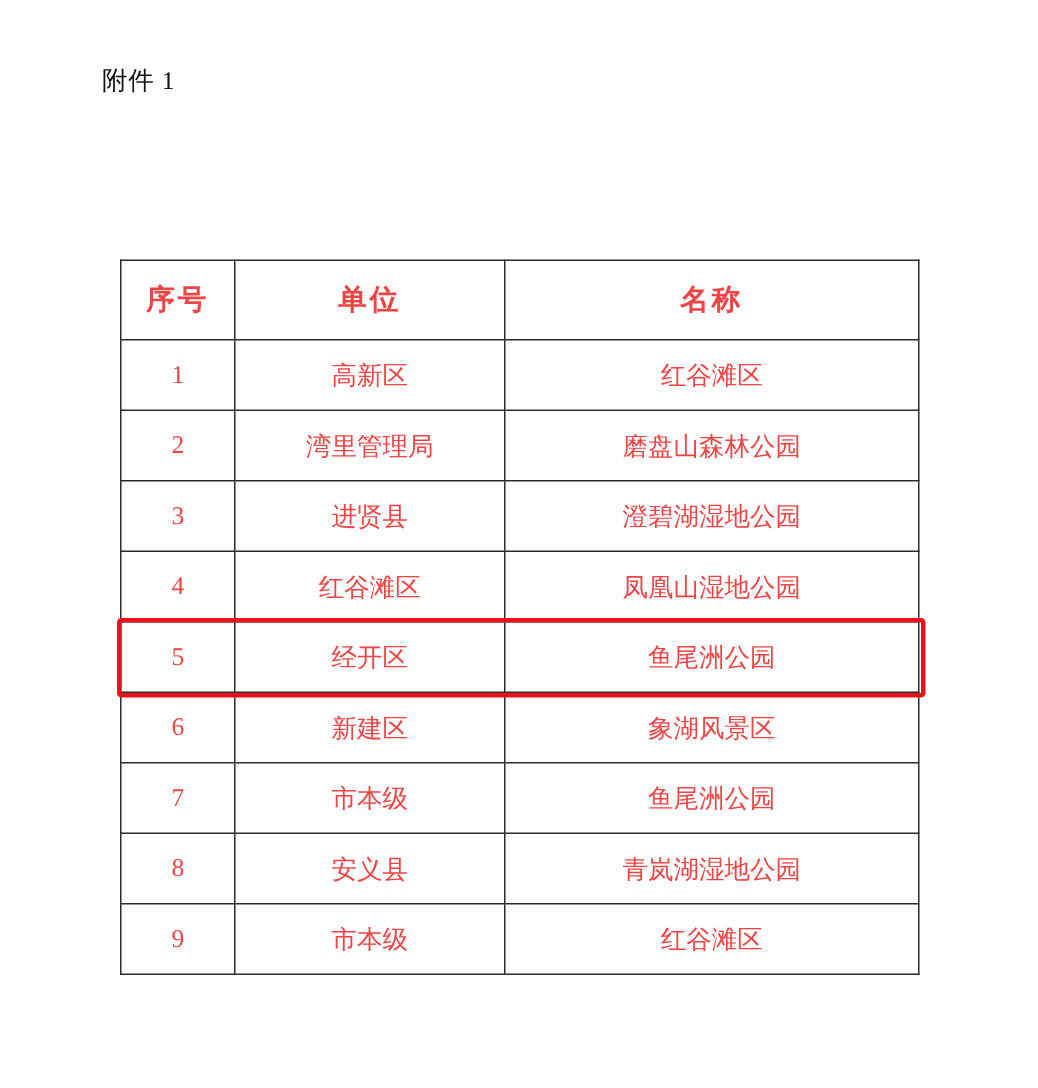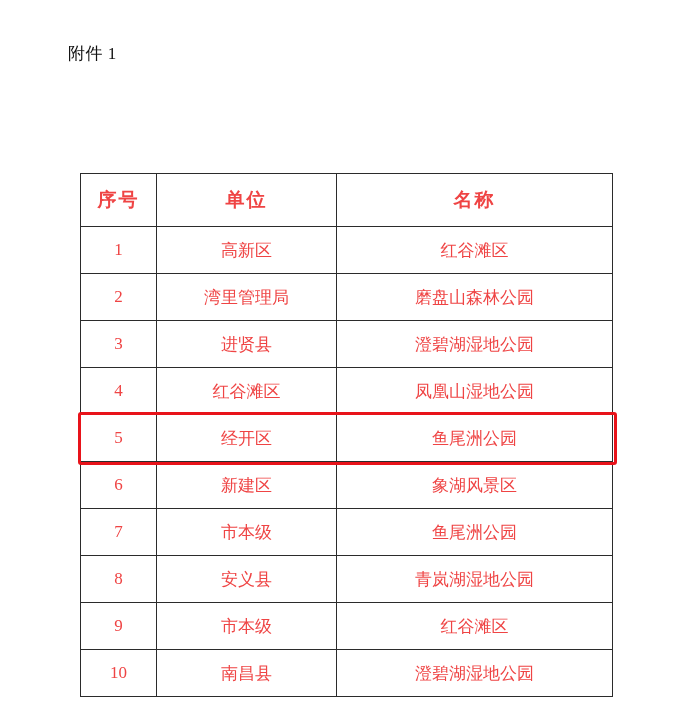--- a/index.html
+++ b/index.html
@@ -145,22 +145,17 @@
         <tr>
           <td>8</td>
           <td>安义县</td>
           <td>青岚湖湿地公园</td>
         </tr>
         <tr>
           <td>9</td>
           <td>市本级</td>
           <td>红谷滩区</td>
         </tr>
-        <tr>
-          <td>10</td>
-          <td>南昌县</td>
-          <td>澄碧湖湿地公园</td>
-        </tr>
       </tbody>
     </table>
   </div>
 
 </div>
 
 </body></html>

